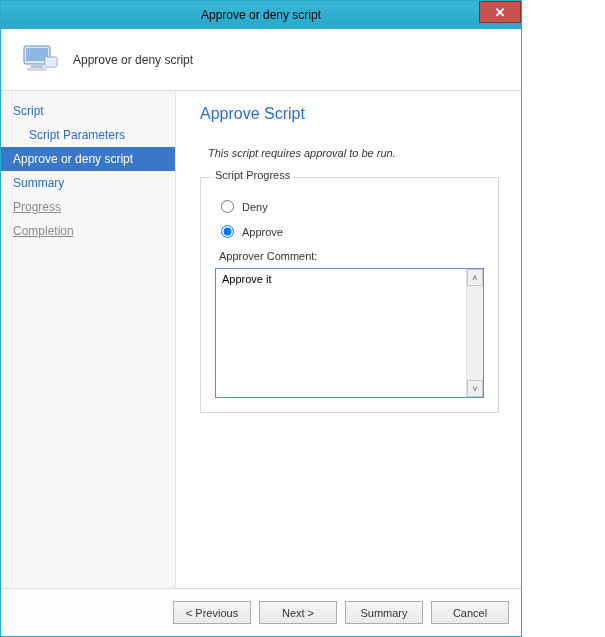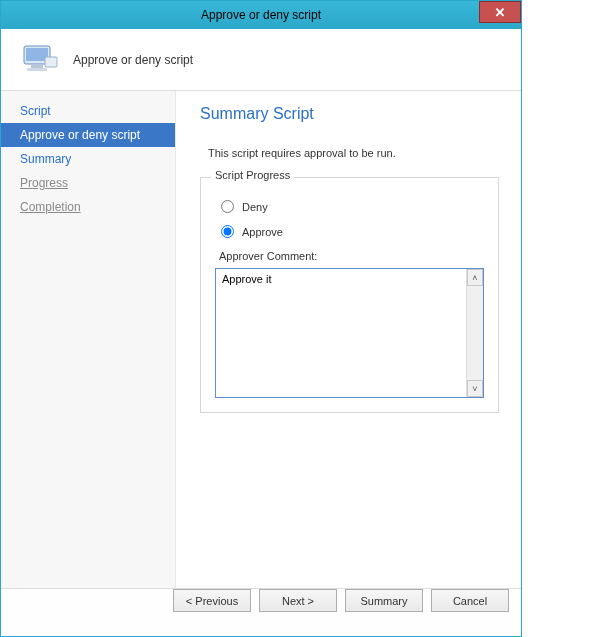--- a/index.html
+++ b/index.html
@@ -67,21 +67,21 @@
     display: flex;
     overflow: hidden;
   }
   .sidebar {
     width: 175px;
     background: #f7f7f7;
     border-right: 1px solid #e8e8e8;
     padding-top: 8px;
   }
   .side-item {
-    padding: 3px 10px 3px 19px;
+    padding: 3px 10px 3px 12px;
     color: #2a6fc9;
     cursor: pointer;
     font-size: 12px;
     line-height: 18px;
   }
   .side-sub { padding-left: 28px; }
   .side-item.selected {
     background: #3a78c7;
     color: #fff;
   }
@@ -99,20 +99,21 @@
     color: #2a6fc9;
     font-size: 16px;
     font-weight: 400;
     margin-bottom: 24px;
   }
   .desc {
     font-size: 11px;
     color: #333;
     margin-bottom: 18px;
     padding-left: 8px;
+    font-style: italic;
   }
   .groupbox {
     border: 1px solid #d6d6d6;
     padding: 16px 14px 14px 14px;
     position: relative;
   }
   .group-legend {
     position: absolute;
     top: -9px;
     left: 10px;
@@ -161,21 +162,21 @@
     background: #f0f0f0;
     border: 1px solid #c8c8c8;
     display:flex;align-items:center;justify-content:center;
     font-size: 9px;
     color:#555;
   }
   .footer {
     height: 48px;
     border-top: 1px solid #ddd;
     display: flex;
-    align-items: flex-start;
+    align-items: center;
     justify-content: flex-end;
     gap: 8px;
     padding-right: 12px;
     background: #fefefe;
   }
   .btn {
     min-width: 78px;
     height: 23px;
     border: 1px solid #adadad;
     background: linear-gradient(#f6f6f6,#e9e9e9);
@@ -207,28 +208,29 @@
         <rect x="24" y="14" width="12" height="10" rx="1" fill="#e8eef6" stroke="#9bb1cc"></rect>
       </svg>
     </span>
     <span class="header-label">Approve or deny script</span>
   </div>
 
   <div class="body">
 
     <div class="sidebar">
       <div class="side-item">Script</div>
+      <div class="side-item side-sub">Script Parameters</div>
       <div class="side-item selected">Approve or deny script</div>
       <div class="side-item">Summary</div>
       <div class="side-item disabled">Progress</div>
       <div class="side-item disabled">Completion</div>
     </div>
 
     <div class="content">
-      <div class="page-title">Summary Script</div>
+      <div class="page-title">Approve Script</div>
       <div class="desc">This script requires approval to be run.</div>
 
       <div class="groupbox">
         <div class="group-legend">Script Progress</div>
 
         <label class="radio-row">
           <input type="radio" name="approval" style="">
           <span>Deny</span>
         </label>
 

